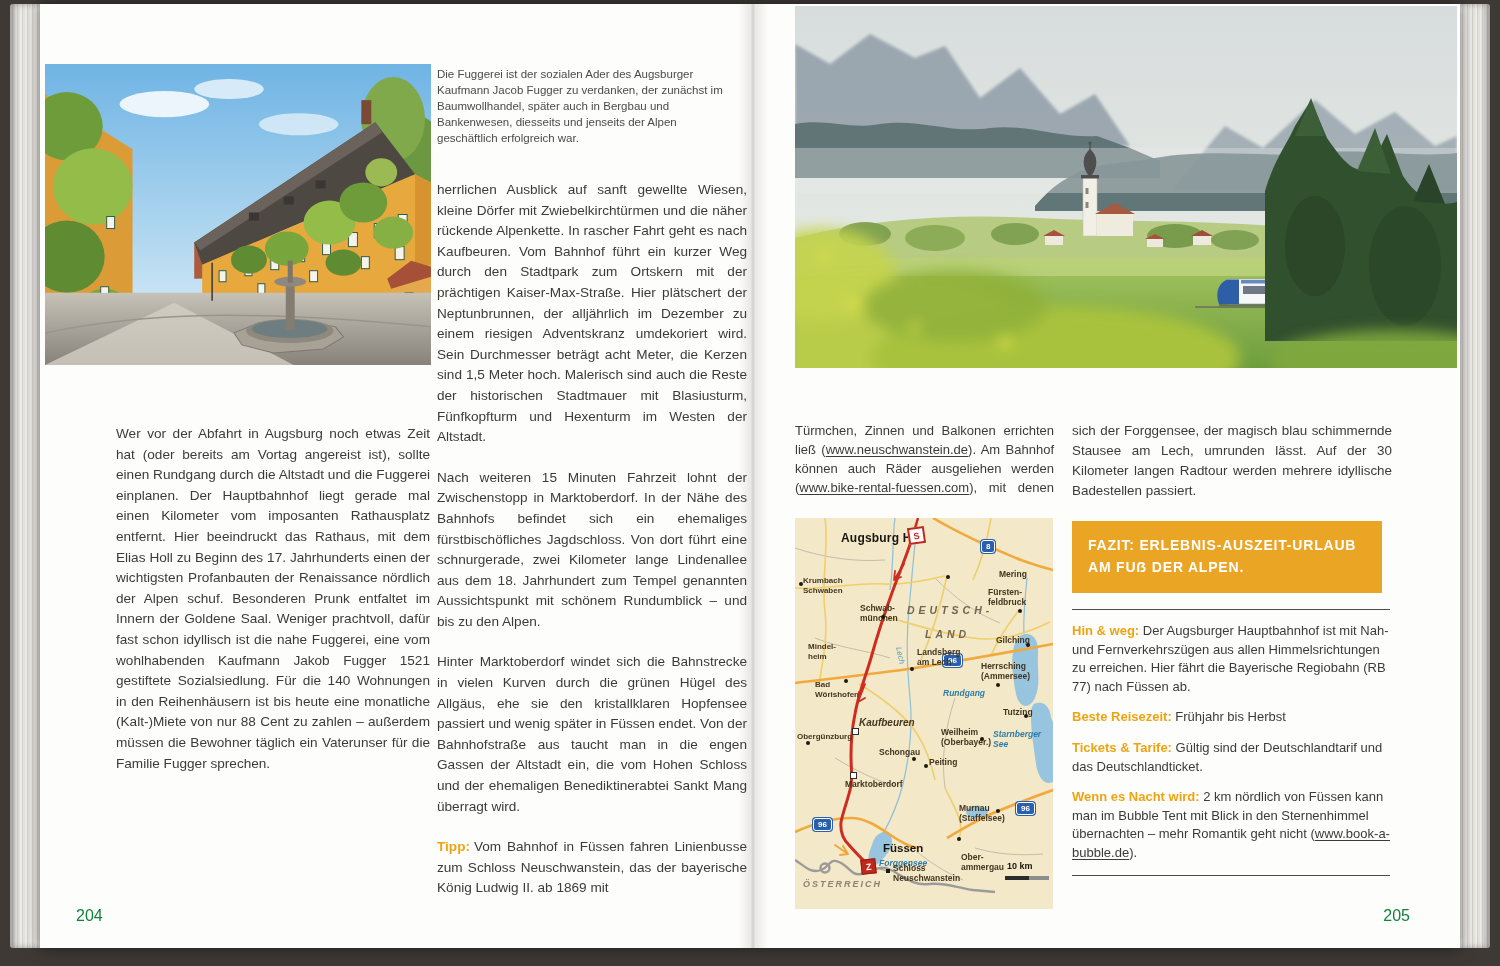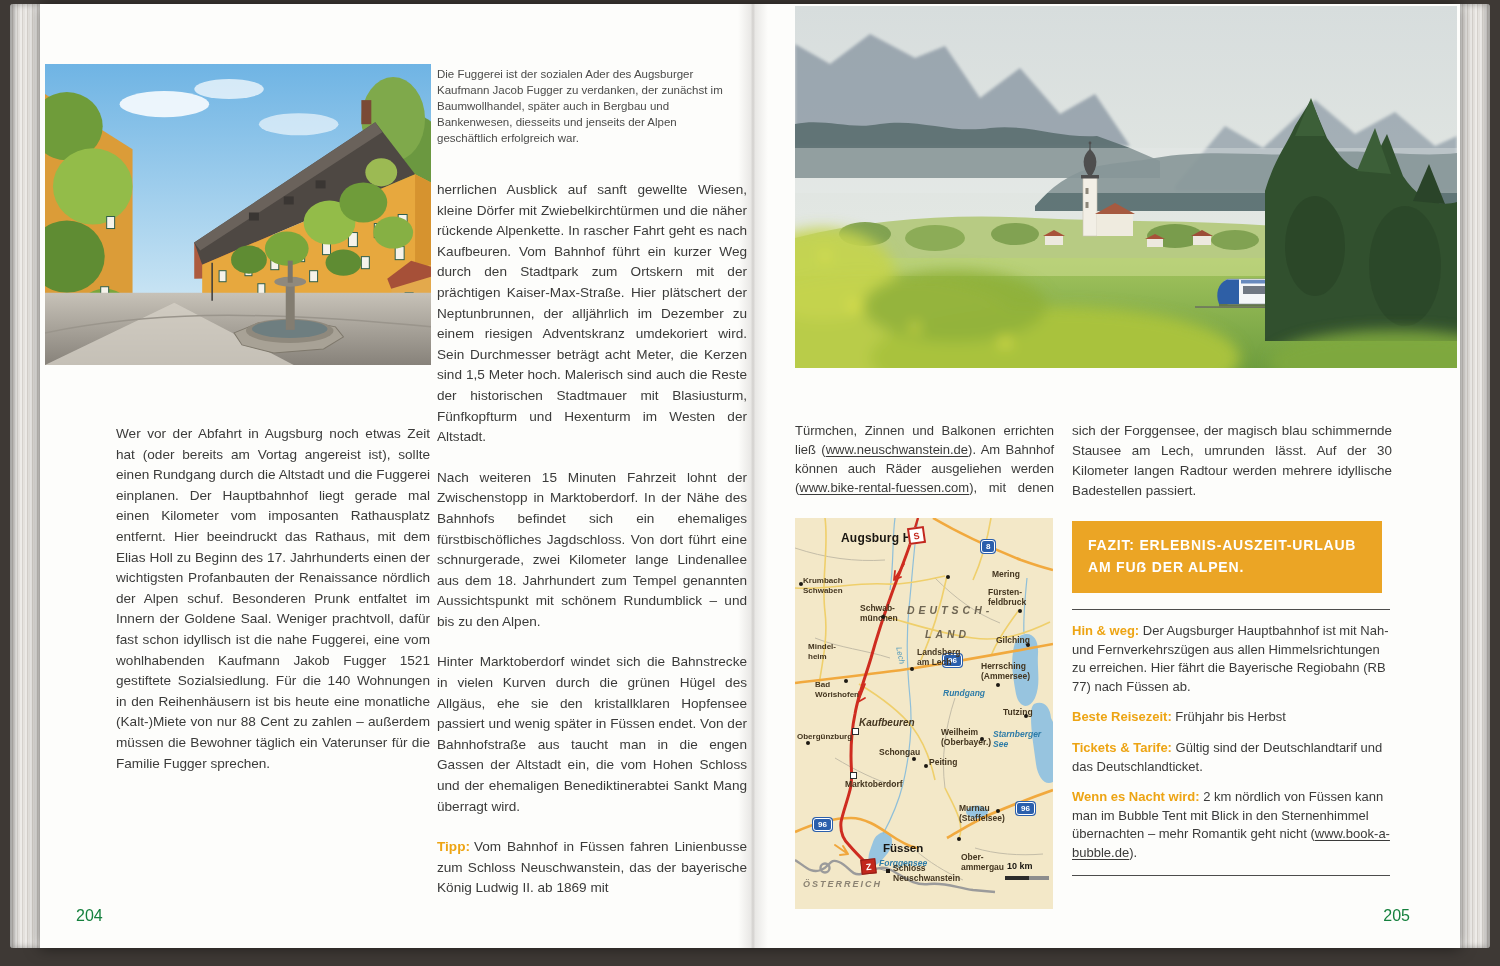--- a/index.html
+++ b/index.html
@@ -324,21 +324,21 @@
       </g>
       <g stroke="#f0a63c" stroke-width="2" fill="none" stroke-linecap="round">
         <path d="M40,327 L53,336 M53,336 L48,328 M53,336 L45,337"></path>
       </g>
       <line x1="120" y1="10" x2="123" y2="0" stroke="#ce2c20" stroke-width="2.4"></line>
       <line x1="74" y1="348" x2="92" y2="353" stroke="#9b9b9b" stroke-width="1"></line>
     </svg>
     <div id="map-labels">
         <span class="mlabel city-lg" style="left: 46px; top: 16px;">Augsburg Hbf.</span>
         <span class="mlabel shield" style="left: 186px; top: 22px;">8</span>
-        <span class="mlabel town" style="left: 157px; top: 52px; padding-left: 40px;">Mering</span>
+        <span class="mlabel town" style="left: 164px; top: 52px; padding-left: 40px;">Mering</span>
         <span class="mlabel town-sm" style="left: 8px; top: 58px;">Krumbach
 Schwaben</span>
         <span class="mlabel town" style="left: 193px; top: 70px;">Fürsten-
 feldbruck</span>
         <span class="mlabel town" style="left: 57px; top: 86px; margin-left: 8px;">Schwab-
 münchen</span>
         <span class="mlabel country" style="left: 112px; top: 88px;">DEUTSCH-</span>
         <span class="mlabel country" style="left: 130px; top: 112px;">LAND</span>
         <span class="mlabel town" style="left: 201px; top: 118px;">Gilching</span>
         <span class="mlabel town-sm" style="left: 13px; top: 124px;">Mindel-

